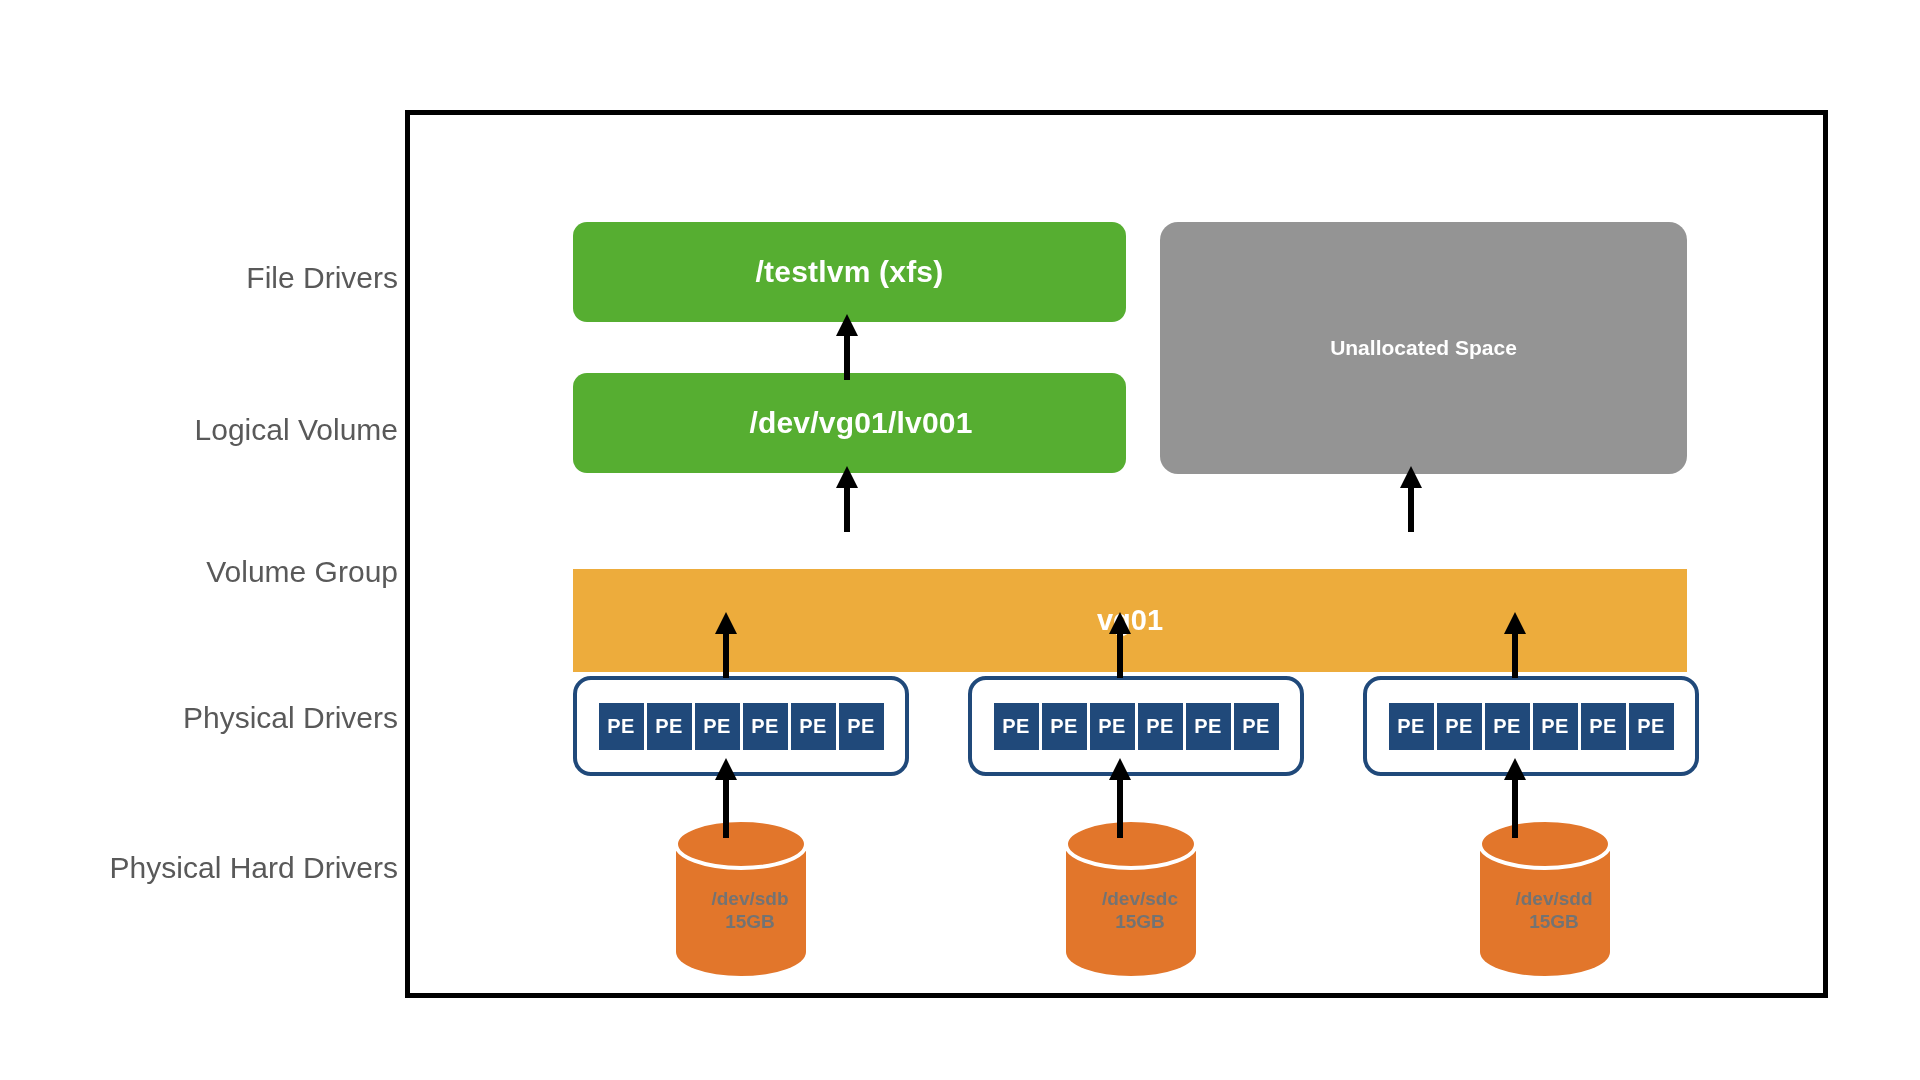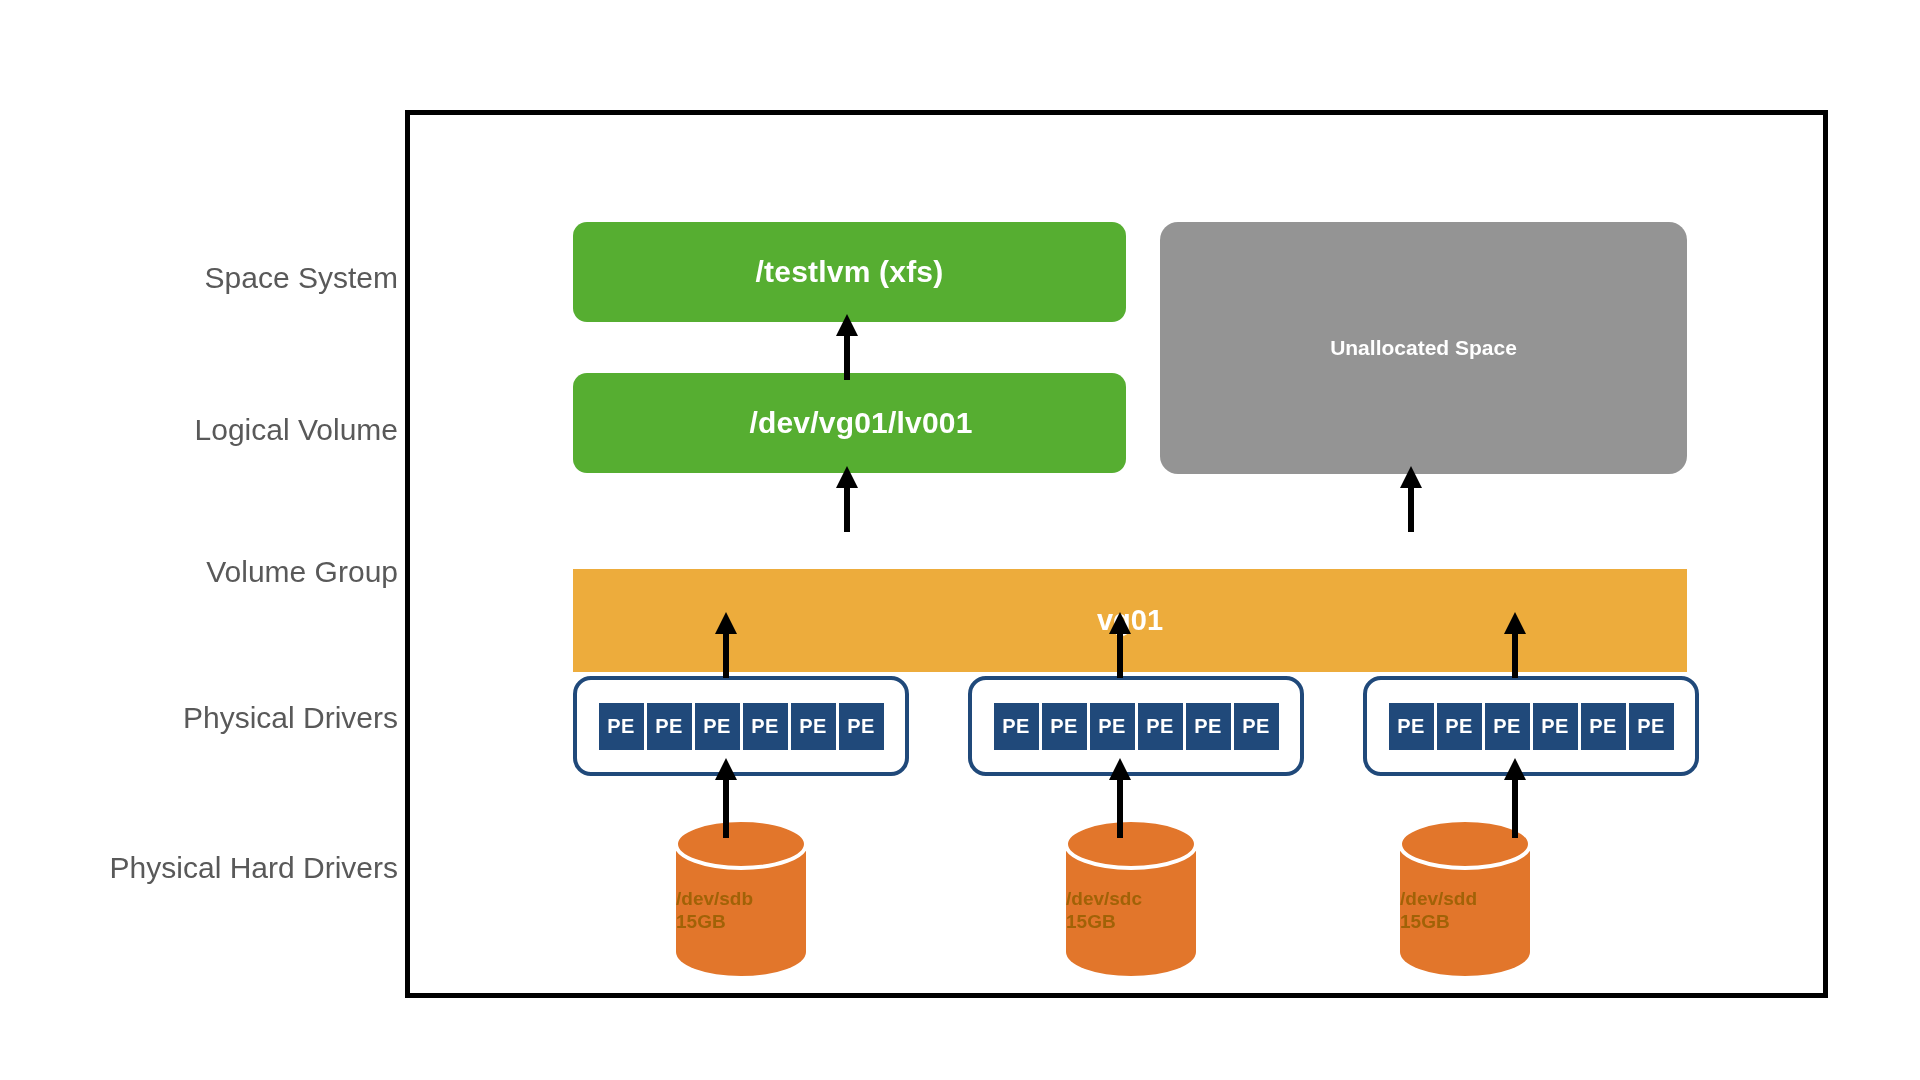--- a/index.html
+++ b/index.html
@@ -121,45 +121,45 @@
   }
 
   
   .disk {
     top: 820px;
     width: 130px;
     height: 156px;
   }
   #disk-1 { left: 676px; }
   #disk-2 { left: 1066px; }
-  #disk-3 { left: 1400px; }
+  #disk-3 { left: 1480px; }
 
   .disk svg { display: block; width: 130px; height: 156px; }
 
   .disk-label {
     position: absolute;
     left: 0;
     top: 68px;
     width: 148px;
-    text-align: left;
-    color: #a16207;
+    text-align: center;
+    color: #737373;
     font-size: 19px;
     font-weight: bold;
     line-height: 1.2;
     pointer-events: none;
   }
 
   
   .arrow { position: absolute; }
   .arrow svg { display: block; }
 </style>
 </head>
 <body>
 
-<div class="row-label" id="lbl-fs">Space System</div>
+<div class="row-label" id="lbl-fs">File Drivers</div>
 <div class="row-label" id="lbl-lv">Logical Volume</div>
 <div class="row-label" id="lbl-vg">Volume Group</div>
 <div class="row-label" id="lbl-pv">Physical Drivers</div>
 <div class="row-label" id="lbl-hd">Physical Hard Drivers</div>
 
 <div id="frame"></div>
 
 <div class="abs green-box" id="fs-box">/testlvm (xfs)</div>
 
 <div class="abs green-box" id="lv-box">/dev/vg01/lv001</div>

